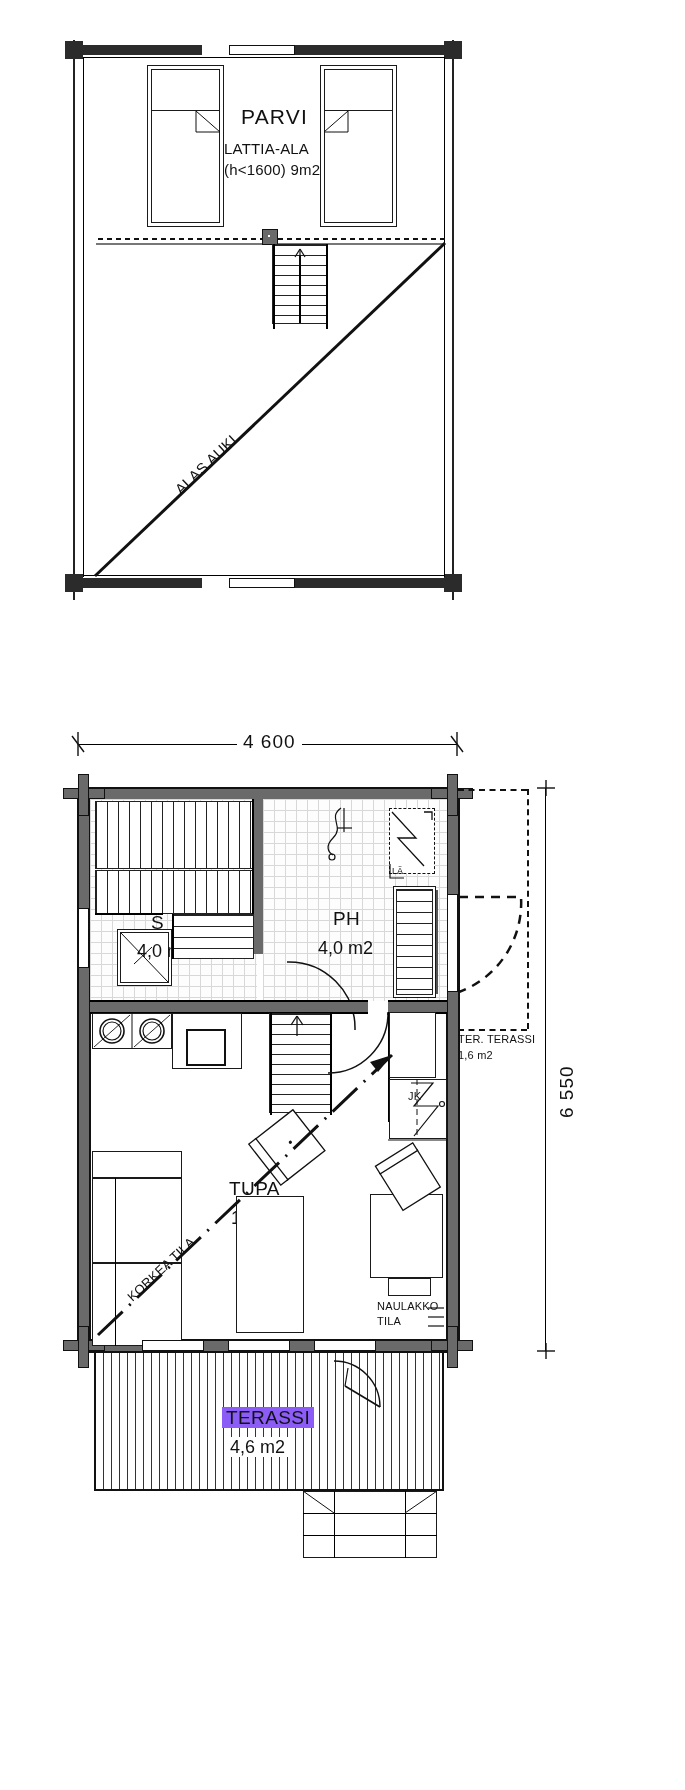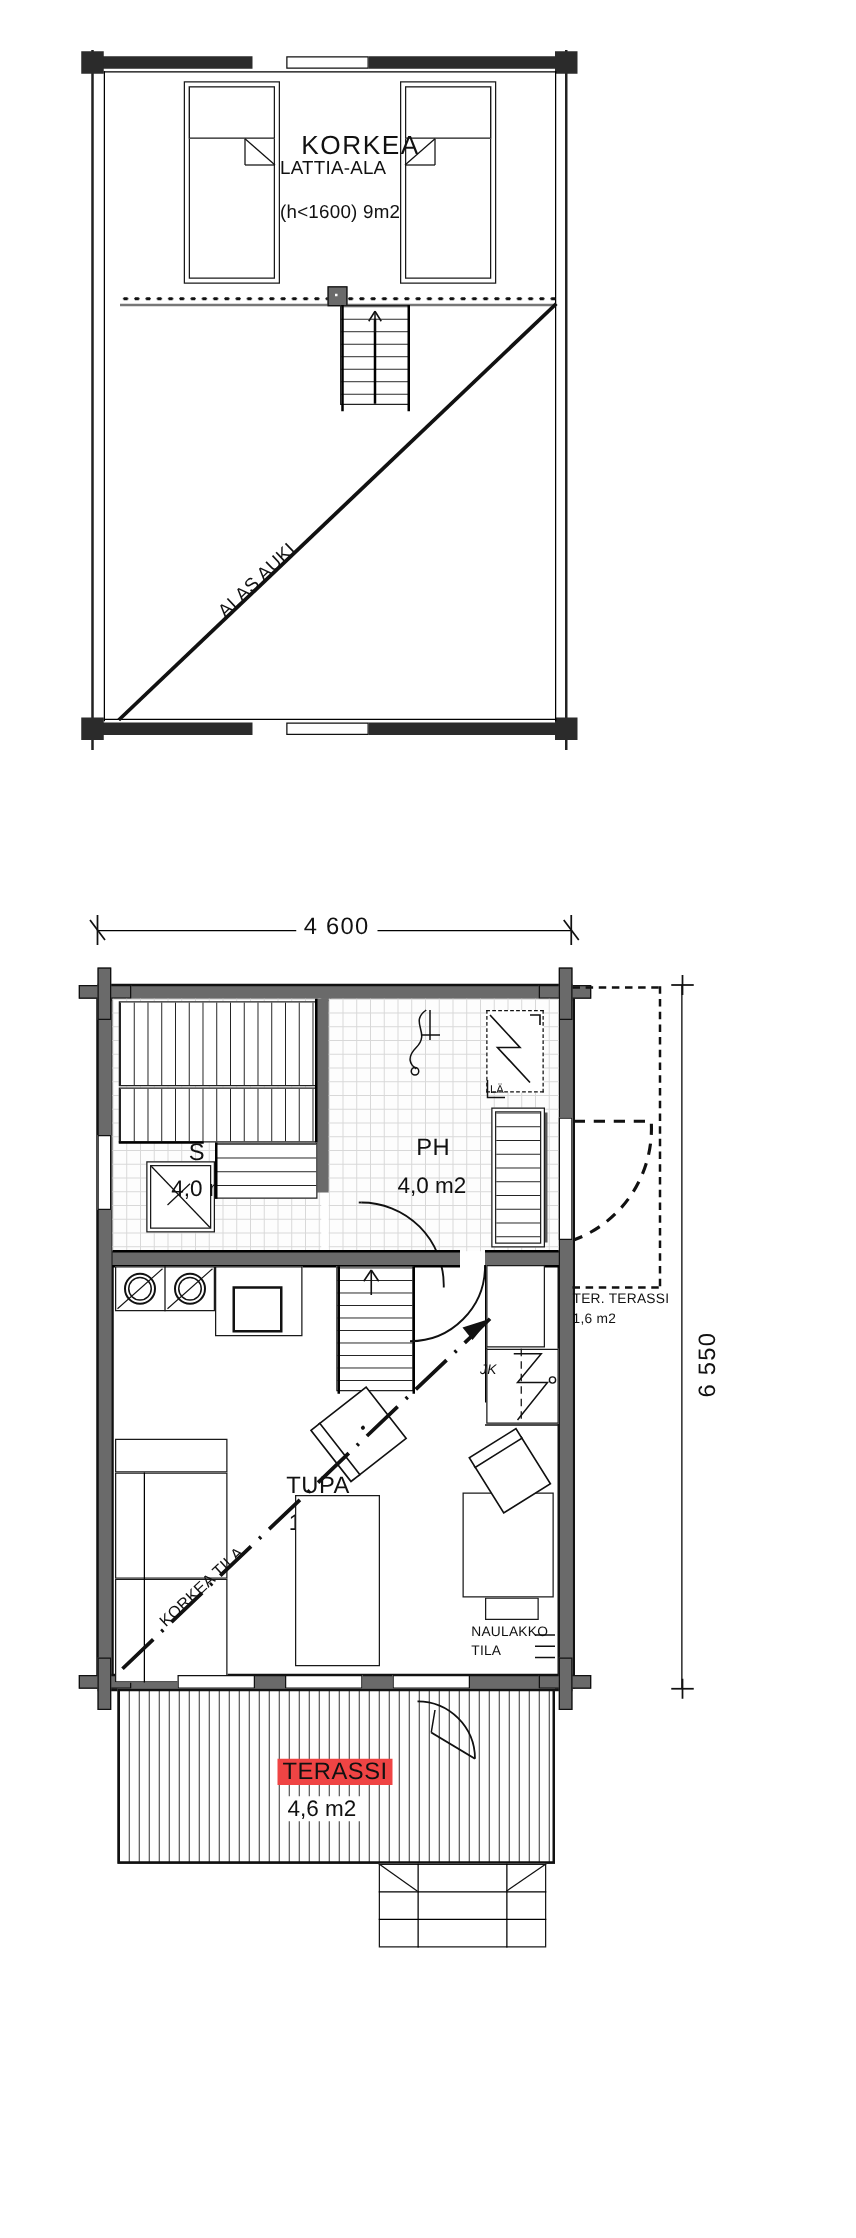--- a/index.html
+++ b/index.html
@@ -115,22 +115,22 @@
 
   <div class="box" style="left:320px;top:65px;width:77px;height:162px;background:#fff;"></div>
   <div class="box" style="left:324px;top:69px;width:69px;height:154px;background:#fff;"></div>
   <div class="box" style="left:324px;top:69px;width:69px;height:42px;background:#fff;"></div>
   <svg style="left:0;top:0;width:685px;height:640px;pointer-events:none;">
     <line x1="348" y1="111" x2="324" y2="132" stroke="#111" stroke-width="1"></line>
     <line x1="348" y1="111" x2="348" y2="132" stroke="#111" stroke-width="1"></line>
     <line x1="324" y1="132" x2="348" y2="132" stroke="#111" stroke-width="1"></line>
   </svg>
 
-  <div class="t t-head" style="left:241px;top:105px;">KORKEA</div>
-  <div class="t t-sub" style="left:224px;top:127px;">LATTIA-ALA</div>
+  <div class="t t-head" style="left:241px;top:105px;">PARVI</div>
+  <div class="t t-sub" style="left:224px;top:141px;">LATTIA-ALA</div>
   <div class="t t-sub" style="left:224px;top:162px;">(h&lt;1600) 9m2</div>
 
   <div class="lite" style="left:96px;top:243px;width:349px;height:2px;background:#777;"></div>
   <div class="dotted-row" style="left:96px;top:237px;width:349px;"></div>
   <div class="wall-mid" style="left:262px;top:229px;width:14px;height:14px;background:#6a6a6a;border:1px solid #111;"></div>
   <div class="hair" style="left:268px;top:235px;width:2px;height:2px;background:#fff;"></div>
 
   <div class="stair" style="left:272px;top:244px;width:56px;height:80px;"></div>
   <div class="hair" style="left:273px;top:244px;width:1.5px;height:85px;"></div>
   <div class="hair" style="left:326px;top:244px;width:1.5px;height:85px;"></div>
@@ -291,21 +291,21 @@
     <line x1="297" y1="316" x2="303" y2="325" stroke="#111" stroke-width="1.3"></line>
   </svg>
 
   <svg style="left:0;top:0;width:685px;height:1090px;pointer-events:none;">
     <path d="M 388 313 A 60 60 0 0 1 328 373" fill="none" stroke="#111" stroke-width="1.5"></path>
     <line x1="388" y1="312" x2="388" y2="315" stroke="#111" stroke-width="1.5"></line>
   </svg>
 
   <div class="hair" style="left:388px;top:312px;width:1.5px;height:110px;"></div>
   <div class="box" style="left:389px;top:379px;width:58px;height:60px;background:#fff;"></div>
-  <div class="t t-small" style="left:384px;top:390px;font-style:italic;">JK</div>
+  <div class="t t-small" style="left:408px;top:390px;">JK</div>
   <svg style="left:0;top:0;width:685px;height:1090px;pointer-events:none;">
     <polyline points="411,383 433,383 414,406 438,406 414,436" fill="none" stroke="#111" stroke-width="1.2"></polyline>
     <circle cx="442" cy="404" r="2.5" fill="none" stroke="#111" stroke-width="1.1"></circle>
     <line x1="388" y1="440" x2="447" y2="440" stroke="#111" stroke-width="1.2"></line>
     <line x1="417" y1="379" x2="417" y2="439" stroke="#111" stroke-width="1" stroke-dasharray="6 4"></line>
   </svg>
   <div class="box" style="left:389px;top:312px;width:47px;height:66px;background:#fff;"></div>
 
   <div class="t t-room" style="left:229px;top:478px;">TUPA</div>
   <div class="t t-area" style="left:231px;top:508px;">17,0 m2</div>
@@ -348,21 +348,21 @@
     <line x1="428" y1="626" x2="444" y2="626" stroke="#111" stroke-width="1.2"></line>
   </svg>
 
   <div class="box fillw" style="left:142px;top:640px;width:62px;height:11px;border:1px solid #111;background:#fff;"></div>
   <div class="box fillw" style="left:228px;top:640px;width:62px;height:11px;border:1px solid #111;background:#fff;"></div>
   <div class="box fillw" style="left:314px;top:640px;width:62px;height:11px;border:1px solid #111;background:#fff;"></div>
 
   <div class="deck" style="left:94px;top:651px;width:350px;height:140px;"></div>
   <div class="box" style="left:94px;top:651px;width:350px;height:140px;border:2px solid #111;background:transparent;"></div>
 
-  <div class="t t-room" style="left:222px;top:707px;background:#ef4444;padding:0 4px;">TERASSI</div>
+  <div class="t t-room" style="left:222px;top:707px;background:#8b5cf6;padding:0 4px;">TERASSI</div>
   <div class="t t-area" style="left:226px;top:737px;background:#fff;padding:0 4px;">4,6 m2</div>
 
   <svg style="left:0;top:0;width:685px;height:1090px;pointer-events:none;">
     <path d="M 334 661 A 46 46 0 0 1 380 707" fill="none" stroke="#111" stroke-width="1.4"></path>
     <line x1="380" y1="707" x2="345" y2="686" stroke="#111" stroke-width="1.6"></line>
     <line x1="345" y1="686" x2="348" y2="668" stroke="#111" stroke-width="1.2"></line>
   </svg>
 
   <div class="box" style="left:303px;top:791px;width:134px;height:67px;background:#fff;"></div>
   <div class="hair" style="left:303px;top:813px;width:134px;height:1.2px;"></div>

